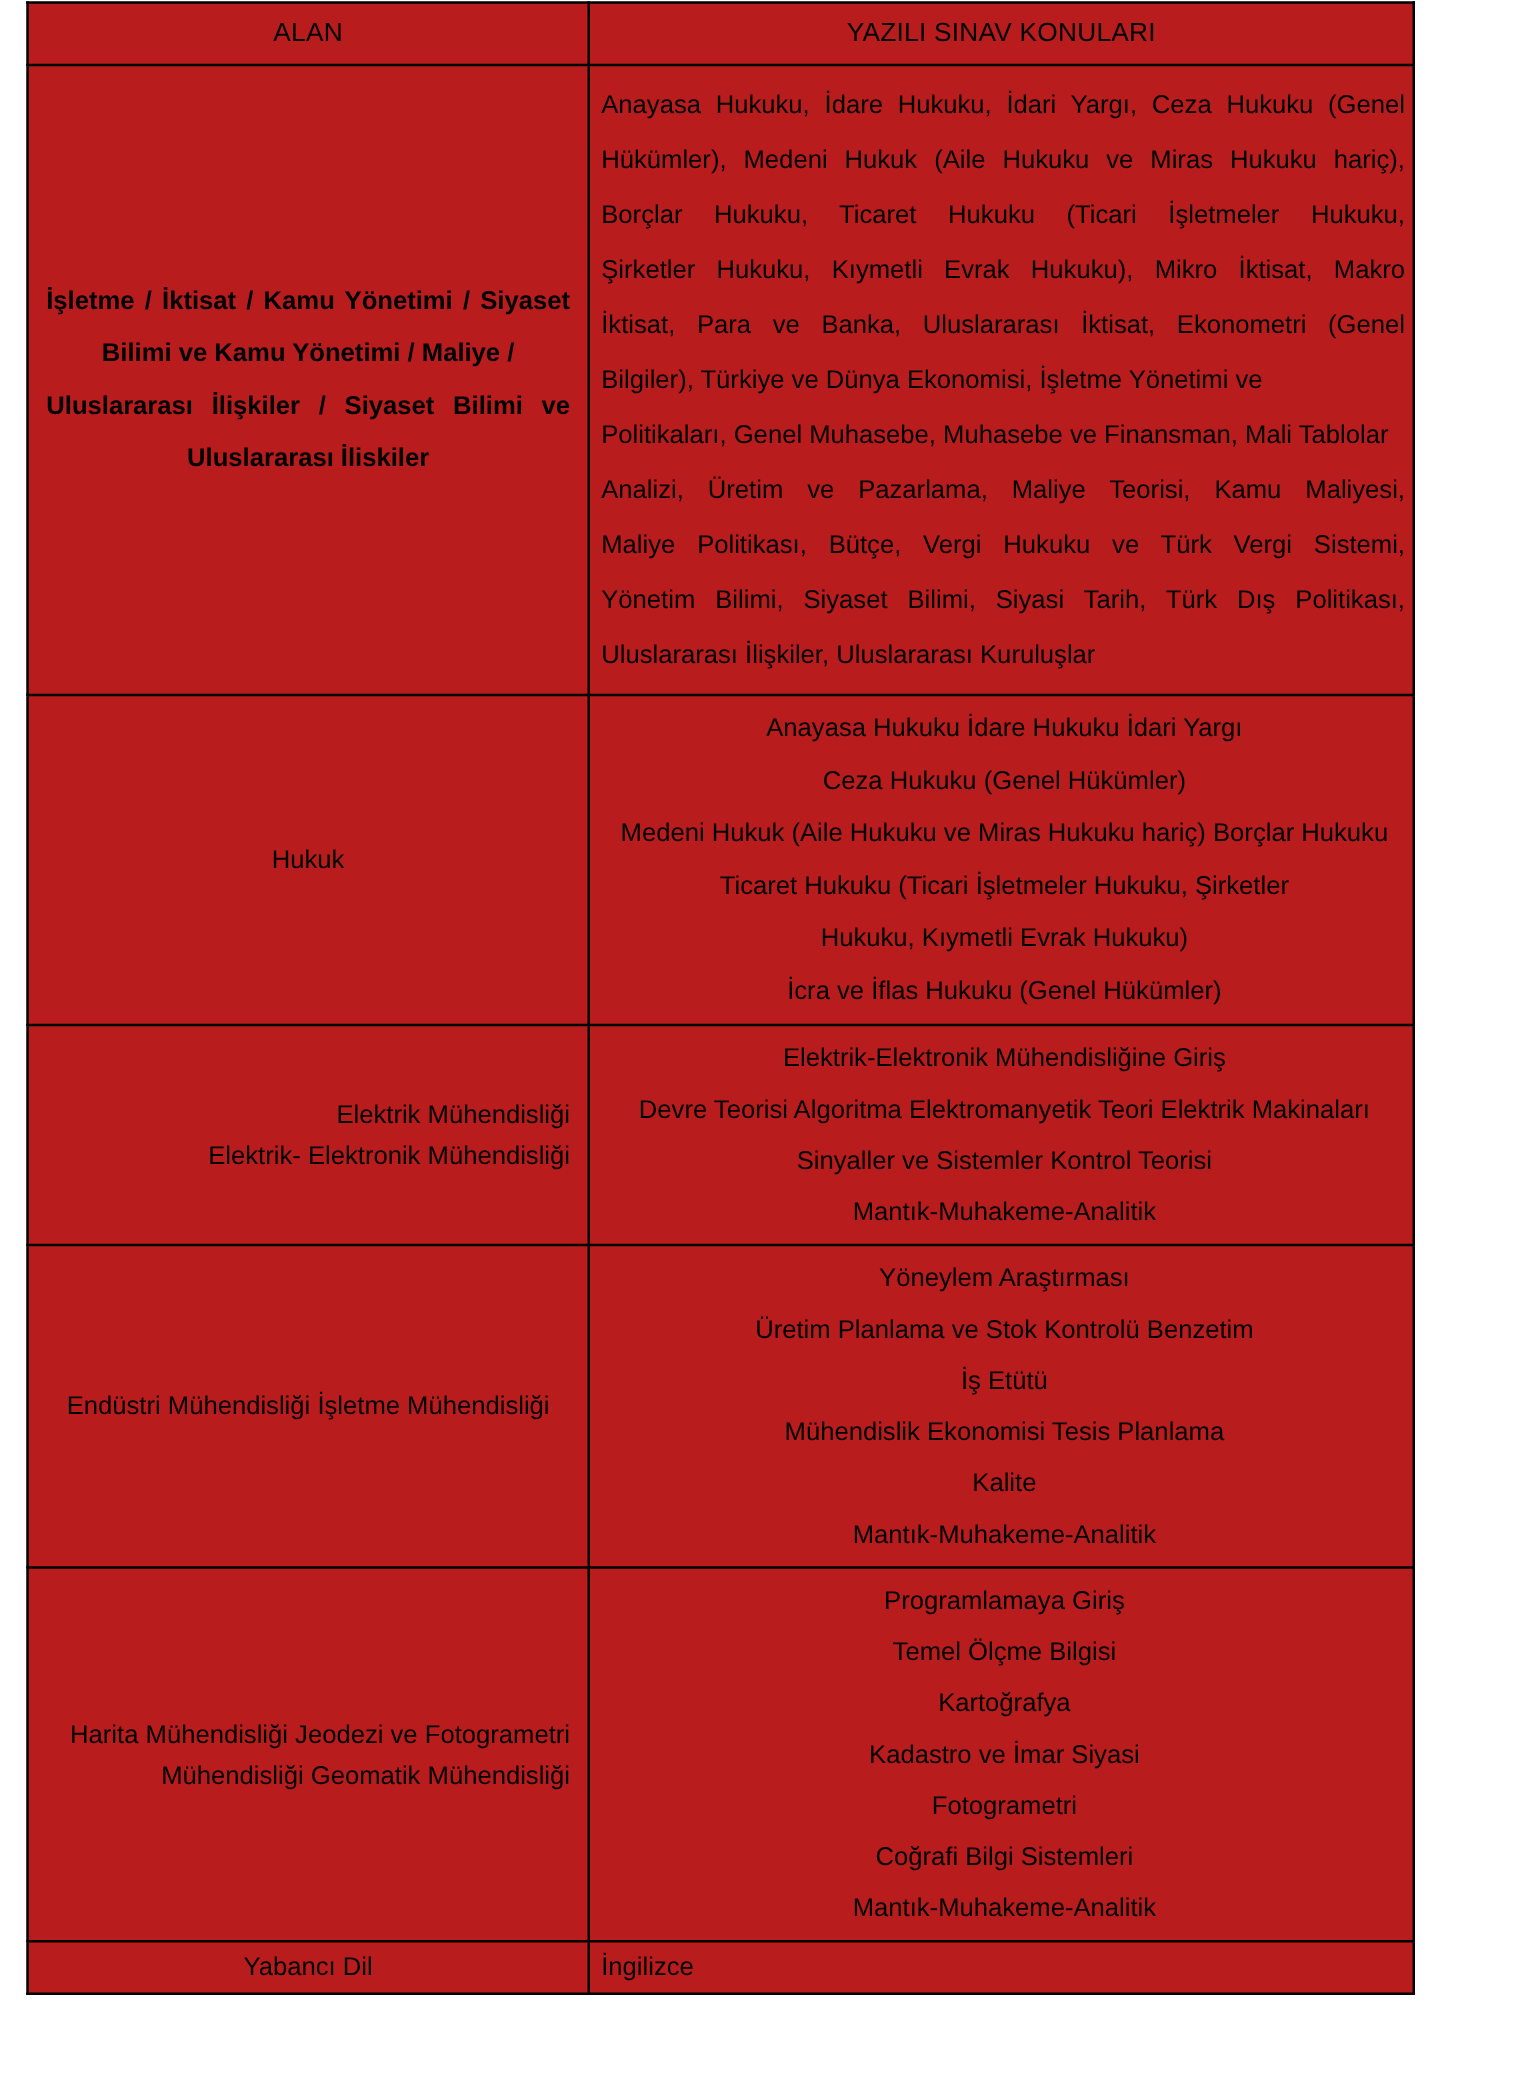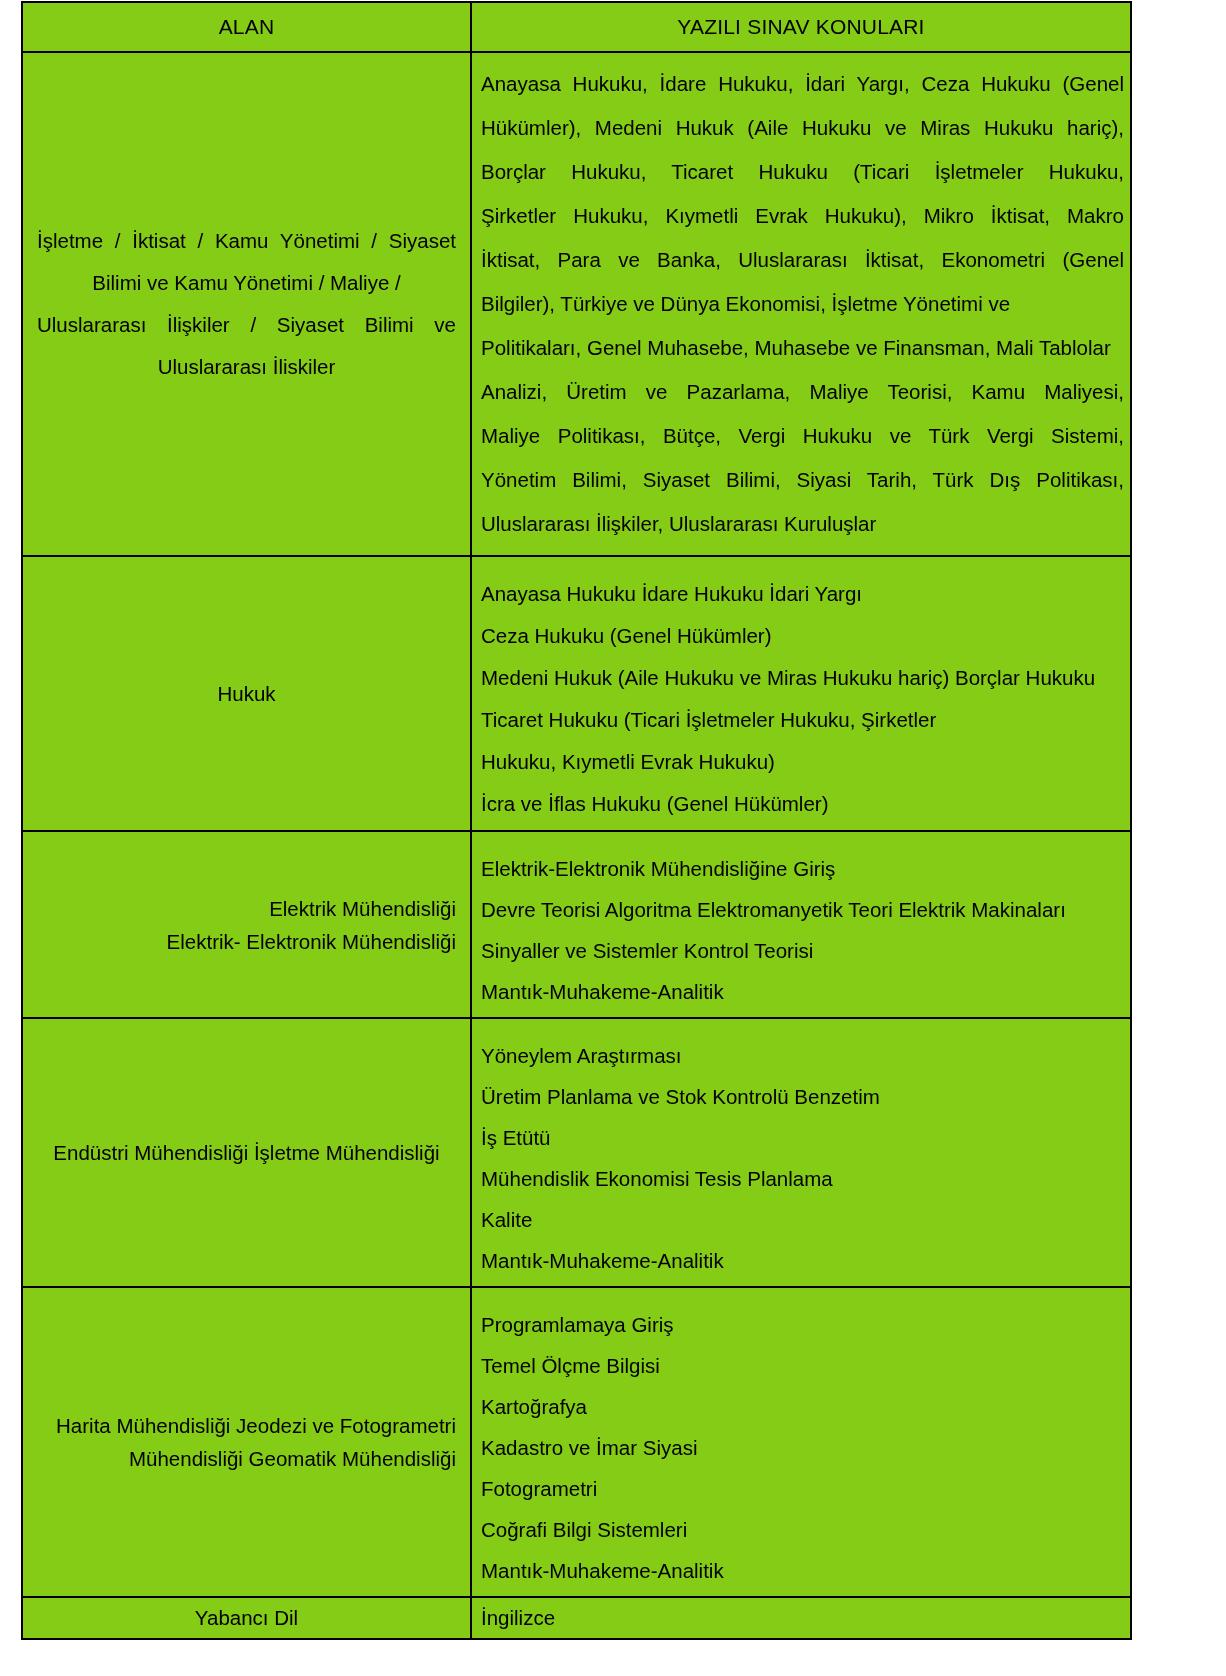--- a/index.html
+++ b/index.html
@@ -30,21 +30,21 @@
     table-layout: fixed;
   }
   .exam-table col.col-alan { width: 449px; }
   .exam-table col.col-konu { width: 660px; }
 
   .exam-table th,
   .exam-table td {
     border: 2px solid #000000;
     vertical-align: middle;
     padding: 0;
-    background: #84cc16;
+    background: #b91c1c;
   }
   .exam-table thead th {
     text-align: center;
     font-weight: normal;
     font-size: 21px;
     line-height: 26px;
     padding: 11px 8px 11px 8px;
     letter-spacing: 0.2px;
   }
   
@@ -55,20 +55,21 @@
     padding: 6px 14px;
   }
   td.alan-cell .alan-line {
     display: block;
     white-space: nowrap;
   }
   
   td.alan-cell.justified .alan-line {
     display: block;
     text-align: center;
+    font-weight: bold;
   }
   td.alan-cell.justified .alan-line.spread {
     text-align: justify;
     text-align-last: justify;
     white-space: normal;
   }
   td.alan-cell.compact {
     line-height: 33px;
     font-size: 20.5px;
     text-align: right;
@@ -103,22 +104,23 @@
   }
   td.konu-cell.paragraph .konu-line.last {
     text-align: right;
     text-align-last: left;
   }
   td.konu-cell.paragraph .konu-line.loose {
     text-align: left;
     text-align-last: left;
   }
   td.konu-cell.list {
-    padding-top: 16px;
+    padding-top: 5px;
     padding-bottom: 5px;
+    text-align: center;
   }
   td.konu-cell.list .konu-line {
     line-height: 42px;
   }
   td.konu-cell.tight .konu-line {
     line-height: 41px;
   }
   td.konu-cell.single-line {
     vertical-align: middle;
     padding-top: 4px;

